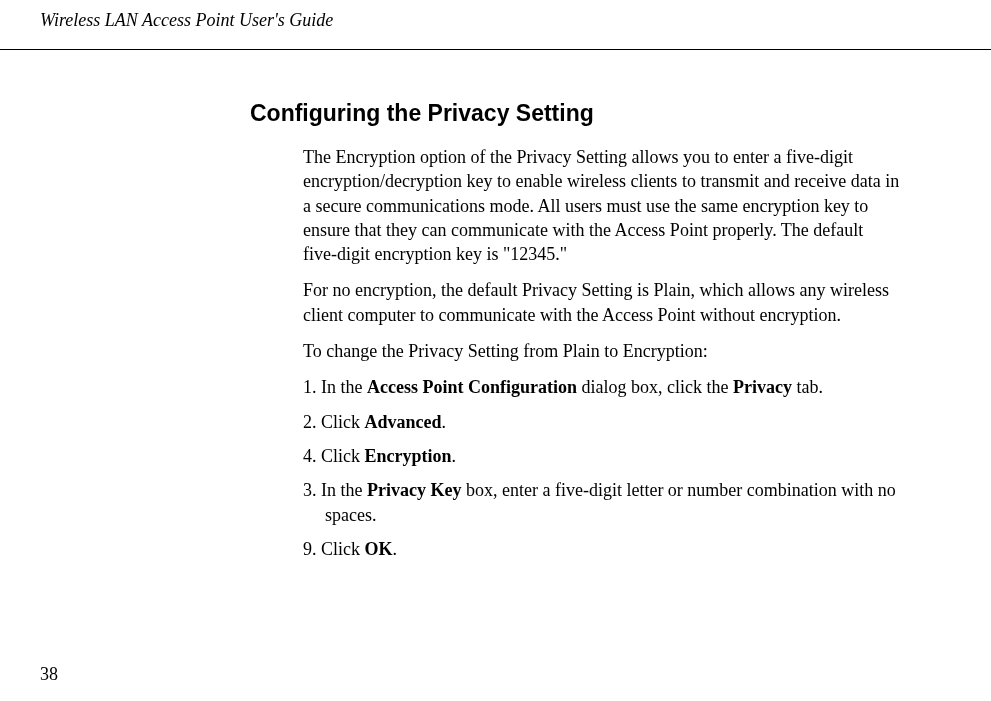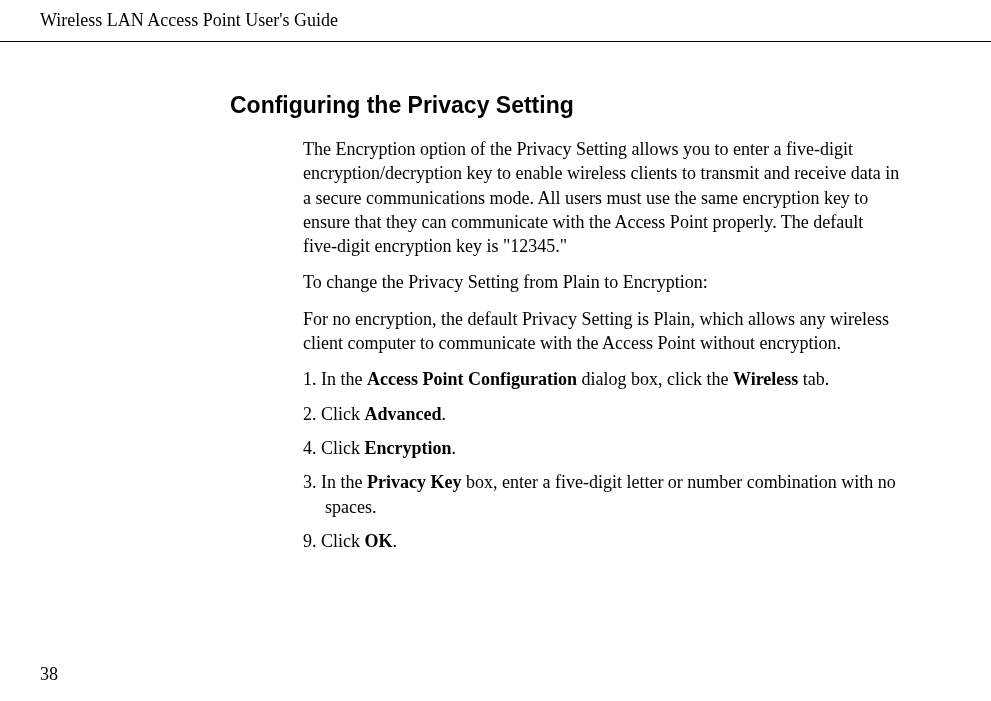--- a/index.html
+++ b/index.html
@@ -9,32 +9,34 @@
     }
     body {
       width: 991px;
       height: 701px;
       background: white;
       font-family: 'Times New Roman', Times, serif;
       color: #000;
       position: relative;
     }
     .header {
-      padding: 10px 40px 10px 40px;
+      padding: 10px 40px 18px 40px;
       border-bottom: 1.5px solid #000;
+      font-style: italic;
       font-size: 18px;
     }
     .content {
       padding: 50px 90px 0 230px;
     }
     .section-heading {
       font-family: Arial, Helvetica, sans-serif;
       font-weight: bold;
       font-size: 23px;
       margin-bottom: 18px;
+      margin-left: 20px;
     }
     .body-text {
       padding-left: 73px;
     }
     .para {
       font-size: 18px;
       line-height: 1.35;
       margin-bottom: 12px;
     }
     .step {
@@ -59,25 +61,25 @@
 
 <div class="header">
   <span>Wireless LAN Access Point User's Guide</span>
 </div>
 
 <div class="content">
   <h2 class="section-heading">Configuring the Privacy Setting</h2>
 
   <div class="body-text">
     <p class="para">The Encryption option of the Privacy Setting allows you to enter a five-digit encryption/decryption key to enable wireless clients to transmit and receive data in a secure communications mode. All users must use the same encryption key to ensure that they can communicate with the Access Point properly. The default five-digit encryption key is "12345."</p>
+    <p class="para">For no encryption, the default Privacy Setting is Plain, which allows any wireless client computer to communicate with the Access Point without encryption.</p>
     <p class="para">To change the Privacy Setting from Plain to Encryption:</p>
-    <p class="para">For no encryption, the default Privacy Setting is Plain, which allows any wireless client computer to communicate with the Access Point without encryption.</p>
 
     <p class="step">
-      <span>1. In the </span><span class="bold">Access Point Configuration</span><span> dialog box, click the </span><span class="bold">Wireless</span><span> tab.</span>
+      <span>1. In the </span><span class="bold">Access Point Configuration</span><span> dialog box, click the </span><span class="bold">Privacy</span><span> tab.</span>
     </p>
 
     <p class="step">
       <span>2. Click </span><span class="bold">Advanced</span><span>.</span>
     </p>
 
 
     <p class="step">
       <span>4. Click </span><span class="bold">Encryption</span><span>.</span>
     </p>

